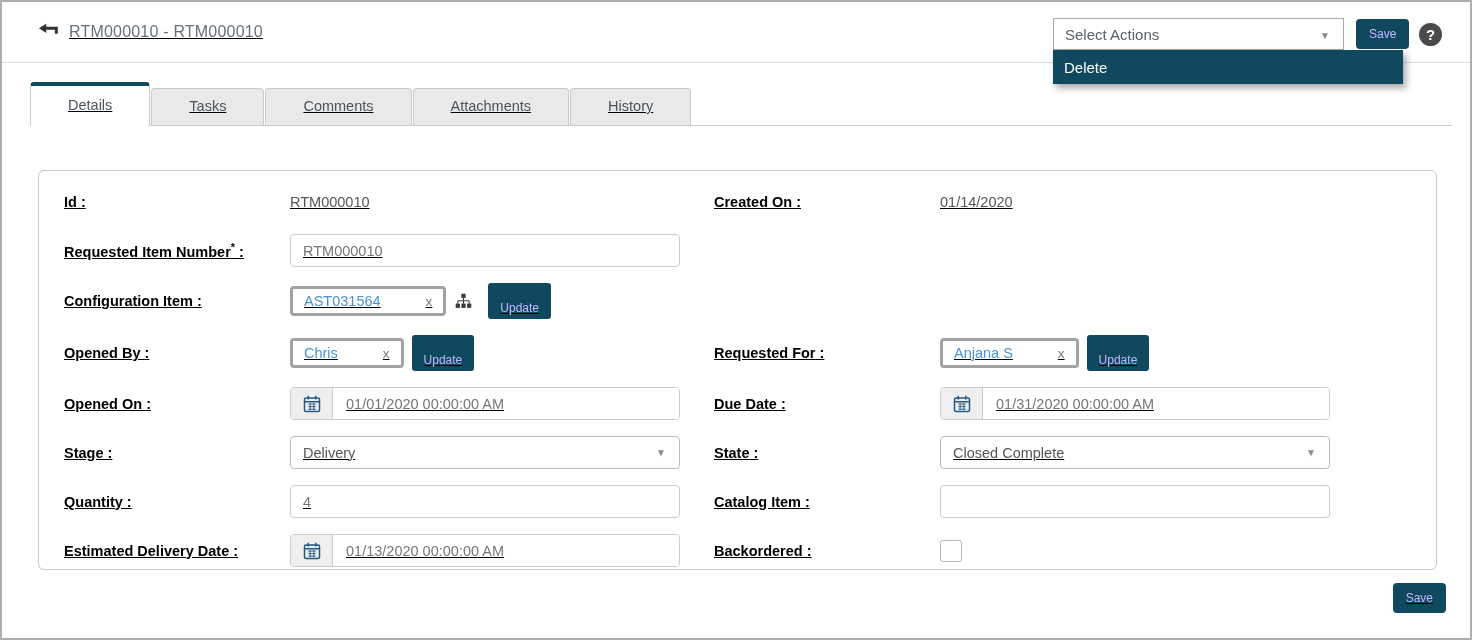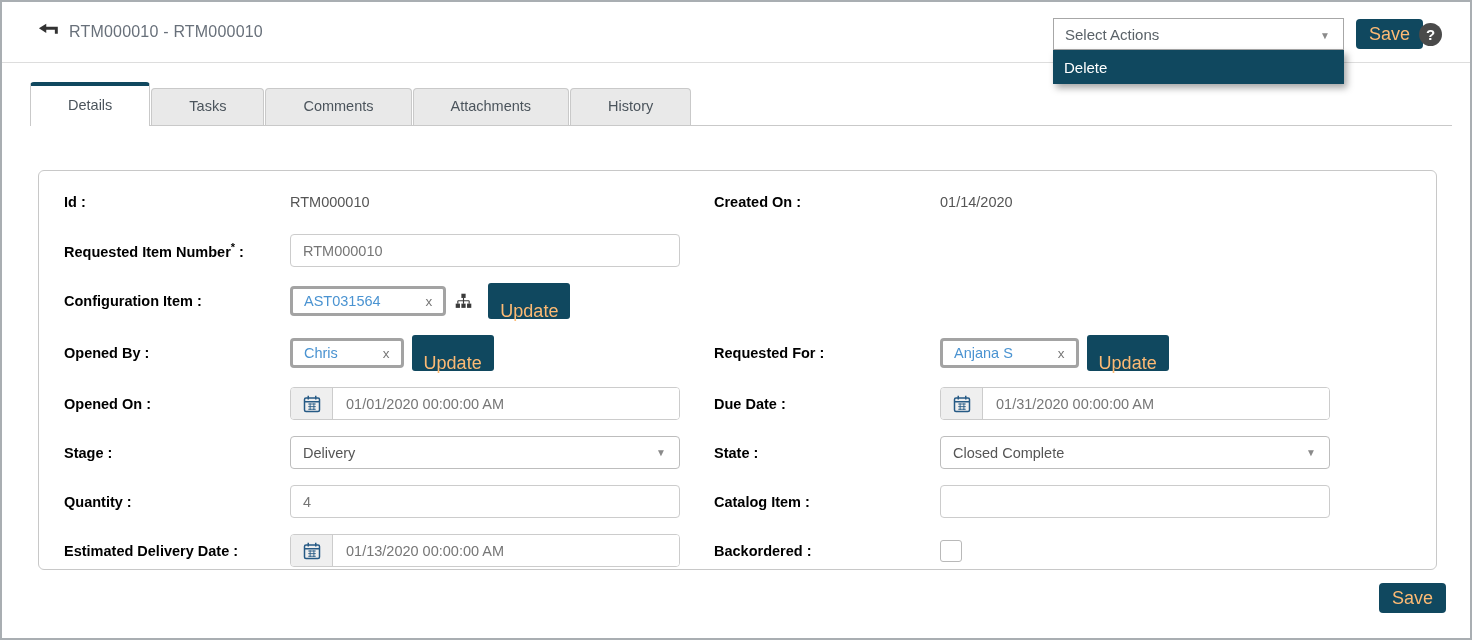--- a/index.html
+++ b/index.html
@@ -1,32 +1,32 @@
 <!DOCTYPE html>
 <html><head>
 <meta charset="utf-8">
 <style>
   * { box-sizing: border-box; margin: 0; padding: 0; }
   html,body { width:1472px; height:640px; background:#fff; font-family:"Liberation Sans", sans-serif; }
-  .window { width:1472px; height:640px; border:2px solid #a9aeb2; background:#fff; position:relative; overflow:hidden; }
+  .window { width:1472px; height:640px; border:2px solid #a9aeb2; background:#fff; position:relative; overflow:hidden;text-decoration:underline; }
 
   
   .header { position:relative; height:61px; border-bottom:1px solid #ddd; display:flex; align-items:center; padding-left:36px; }
   .back-icon { width:22px; height:22px; margin-right:9px; cursor:pointer; }
   .page-title { font-size:16px; color:#68707a; letter-spacing:.2px; }
 
   .actions-select { position:absolute; left:1051px; top:16px; width:291px; height:32px; background:#fff;
     border:1px solid #a7a7a7; display:flex; align-items:center; padding:0 28px 0 11px; color:#5a6268;
     font-size:15px; cursor:pointer; }
   .actions-select .caret { position:absolute; right:13px; top:11px; color:#8a8a8a; font-size:10px; }
-  .actions-panel { position:absolute; left:1051px; top:48px; width:291px; height:34px; background:#10485f;
+  .actions-panel { position:absolute; left:1051px; top:48px; width:350px; height:34px; background:#10485f;
     color:#fff; display:flex; align-items:center; padding-left:11px; font-size:15px;
     box-shadow:3px 4px 7px rgba(0,0,0,.35); z-index:20; cursor:pointer; }
 
-  .btn { background:#10485f; color:#fdba74; border:none; border-radius:4px; font-size:18px;
+  .btn { background:#10485f; color:#c4b5fd; border:none; border-radius:4px; font-size:12px;
     font-family:"Liberation Sans", sans-serif; cursor:pointer; }
   .save-top { position:absolute; left:1354px; top:17px; height:30px; padding:0 13px; }
   .help-icon { position:absolute; left:1417px; top:21px; width:23px; height:23px; border-radius:50%;
     background:#4a4a4a; color:#fff; font-weight:bold; font-size:15px; display:flex; align-items:center;
     justify-content:center; cursor:pointer; }
 
   
   .tabs { display:flex; align-items:flex-end; margin:18px 18px 0 28px; border-bottom:1px solid #c9c9c9; height:45px;text-align:right; }
   .tab { height:37px; line-height:35px; padding:0 37px; background:#e9e9e9; border:1px solid #c9c9c9;
     border-bottom:none; border-radius:4px 4px 0 0; font-size:14.5px; color:#4b545c; cursor:pointer; margin-right:1px; }

